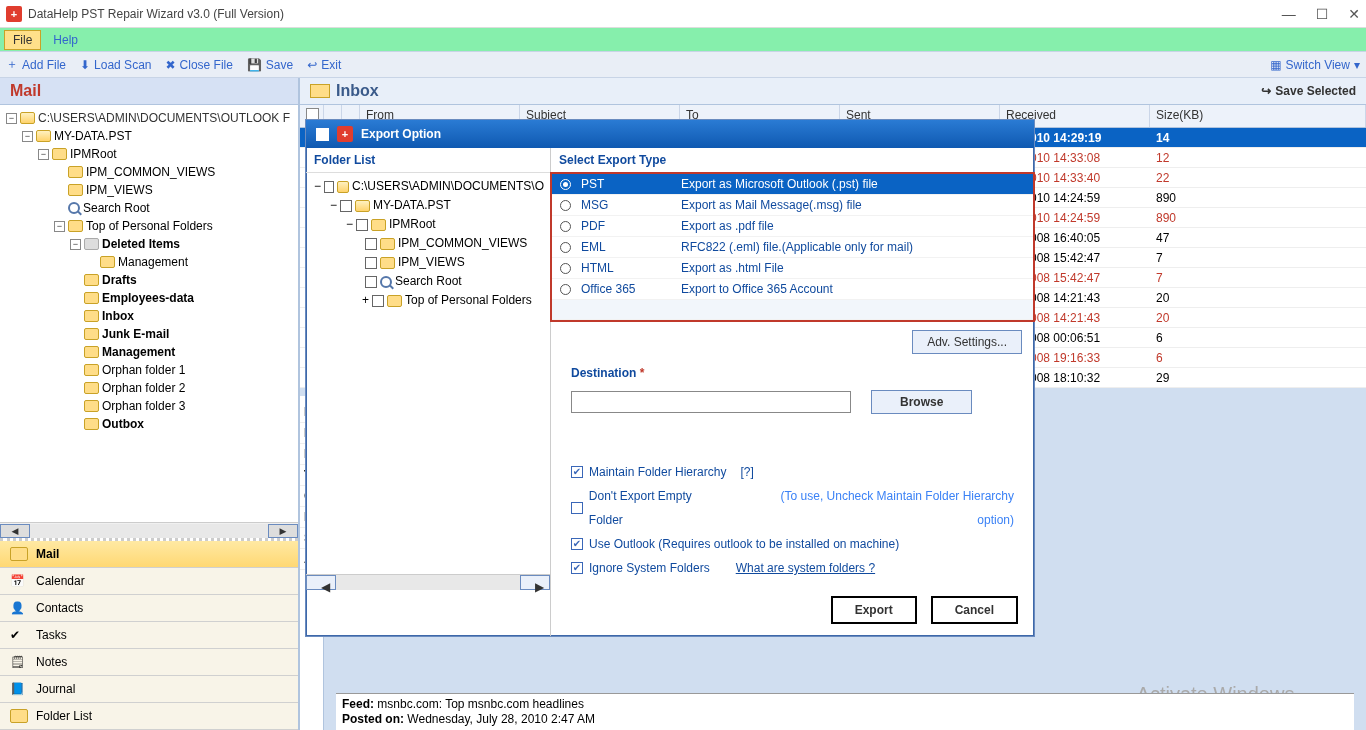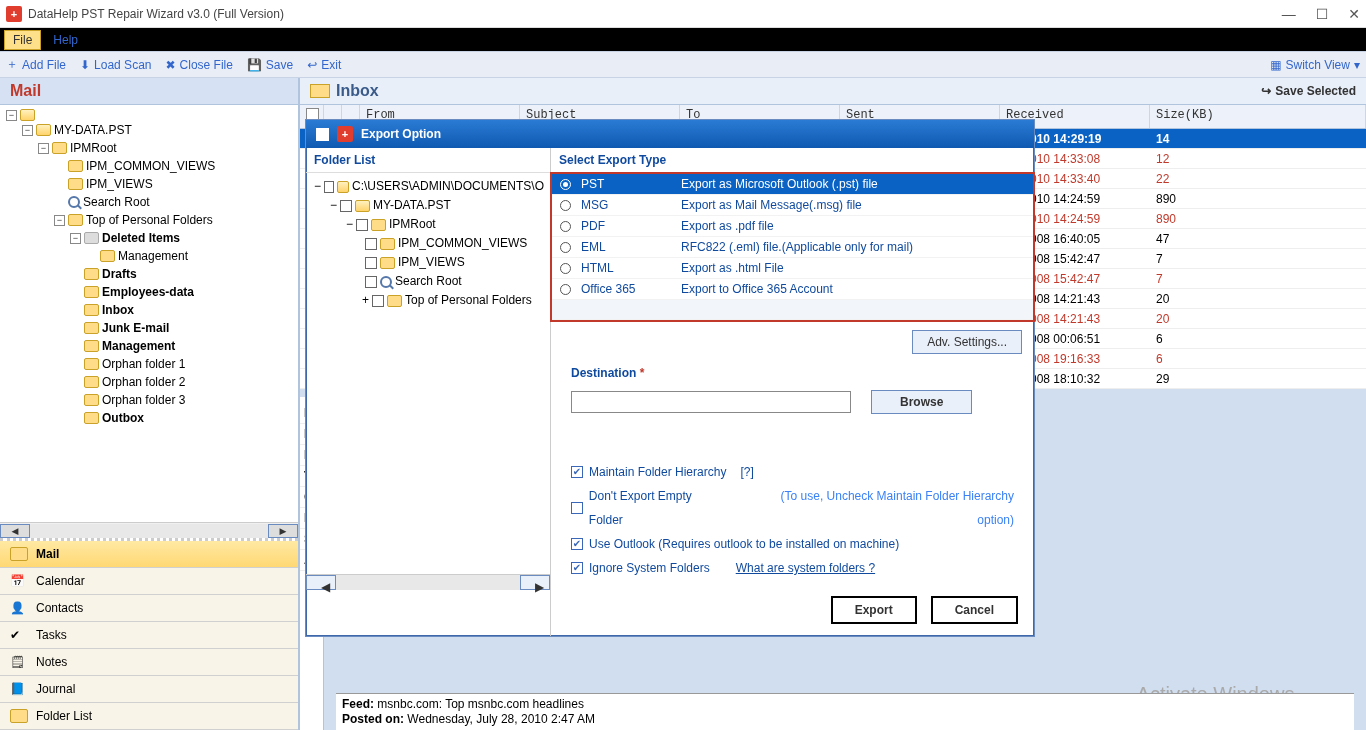--- a/index.html
+++ b/index.html
@@ -1,20 +1,20 @@
 <!DOCTYPE html>
 <html><head>
 <meta charset="utf-8">
 <style>
   * { box-sizing: border-box; font-family: "Segoe UI", Tahoma, sans-serif; }
   body { margin:0; padding:0; background:#fff; font-size:12px; overflow:hidden; width:1366px; height:730px; position:relative;}
   .titlebar { height:28px; background:#fff; border-bottom:1px solid #ddd; display:flex; align-items:center; padding:0 6px; color:#444;}
   .titlebar .appicon{width:16px;height:16px;background:#e03d2e;margin-right:6px;border-radius:2px;display:flex;align-items:center;justify-content:center;color:#fff;font-weight:bold;font-size:11px;}
   .titlebar .winbtns{margin-left:auto;display:flex;gap:20px;color:#555;font-size:14px;}
-  .menubar{height:24px;background:#000000;border-bottom:1px solid #c8d4e6;display:flex;align-items:center;padding:0 4px;gap:4px;}
+  .menubar{height:24px;background:#86efac;border-bottom:1px solid #c8d4e6;display:flex;align-items:center;padding:0 4px;gap:4px;}
   .menubar .menu{padding:2px 8px;color:#3366cc;cursor:pointer;}
   .menubar .menu.sel{background:#ffe08a;border:1px solid #c9a227;color:#333;}
   .toolbar{height:26px;background:#e9eef6;border-bottom:1px solid #c8d4e6;display:flex;align-items:center;padding:0 6px;gap:14px;}
   .toolbar .tb{display:flex;align-items:center;gap:4px;color:#3366cc;cursor:pointer;}
   .toolbar .sep{flex:1;}
   .workspace{display:flex;height:calc(100% - 78px);}
   .leftpane{width:300px;border-right:2px solid #b0c4de;display:flex;flex-direction:column;background:#fff;}
   .pane-hdr{background:#d6e1f4;color:#c0392b;font-weight:bold;font-size:16px;padding:4px 10px;border-bottom:1px solid #b0c4de;}
   .tree{flex:1;overflow:auto;padding:4px 2px;position:relative;}
   .tree ul{list-style:none;margin:0;padding-left:16px;}
@@ -33,21 +33,21 @@
   .navbtns{border-top:3px dotted #ccc;}
   .navbtn{display:flex;align-items:center;gap:8px;padding:6px 10px;border-bottom:1px solid #d0d0d0;cursor:pointer;background:#f8f4e8;}
   .navbtn.active{background:linear-gradient(#ffe9a3,#ffd873);font-weight:bold;}
   .navbtn .nic{width:18px;height:14px;display:inline-block;}
   .rightarea{flex:1;display:flex;flex-direction:column;background:#d0def0;}
   .inbox-hdr{background:#e8eff9;border-bottom:1px solid #b0c4de;padding:4px 10px;display:flex;align-items:center;}
   .inbox-hdr .ic{width:20px;height:14px;background:#ffdd88;border:1px solid #c9a227;margin-right:6px;}
   .inbox-hdr .title{font-size:16px;font-weight:bold;color:#3a5a8a;}
   .inbox-hdr .save-sel{margin-left:auto;display:flex;align-items:center;gap:4px;color:#333;font-weight:bold;cursor:pointer;}
   .colhdr{display:flex;background:#edf2fa;border-bottom:1px solid #b0c4de;color:#333;}
-  .colhdr>div{padding:3px 6px;border-right:1px solid #cbd6e8;font-family:Liberation Mono, monospace;}
+  .colhdr>div{padding:3px 6px;border-right:1px solid #cbd6e8;}
   .rows{background:#fff;}
   .row{display:flex;border-bottom:1px solid #eee;height:20px;align-items:center;}
   .row.hl{background:#0a63c4;color:#fff;font-weight:bold;}
   .row.red{color:#c0392b;}
   .cell{padding:0 6px;overflow:hidden;white-space:nowrap;}
   .cb{width:13px;height:13px;border:1px solid #888;background:#fff;display:inline-block;}
   .feedbar{position:absolute;bottom:0;left:12px;right:12px;background:#fff;border-top:1px solid #999;padding:3px 6px;line-height:15px;}
   .activate{position:absolute;right:40px;bottom:10px;color:#aaa;text-align:left;}
   .activate .t1{font-size:20px;}
   
@@ -147,20 +147,21 @@
 <div class="workspace">
 
   <div class="leftpane">
     <div class="pane-hdr">Mail</div>
     <div class="tree">
       <ul style="padding-left:4px;">
         <li>
             <div class="node">
               <span class="tgl">−</span>
               <span class="fld open"></span>
+              <span class="pathline">C:\USERS\ADMIN\DOCUMENTS\OUTLOOK F</span>
             </div>
           <ul>
               <li>
                 <div class="node">
                   <span class="tgl">−</span>
                   <span class="fld open"></span>
                   <span>MY-DATA.PST</span>
                 </div>
             <ul>
                   <li>

